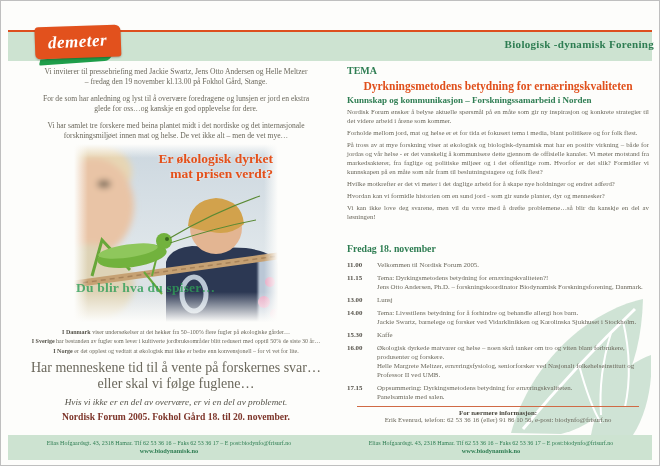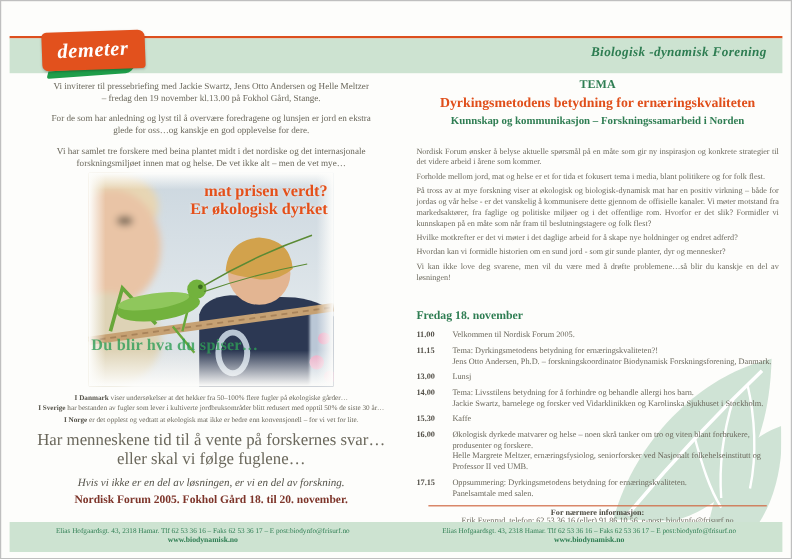--- a/index.html
+++ b/index.html
@@ -6,21 +6,21 @@
   html,body { background:#e8e8e8; }
   body { font-family:"Liberation Serif","DejaVu Serif",serif; }
   #sheet {
     position:relative; width:660px; height:466px; background:#fdfdfb;
     border:1px solid #bfbfbf; overflow:hidden; margin:0 auto;
   }
   
   .top-rule { position:absolute; top:29px; left:7px; right:7px; height:2px; background:#dd4f1e; }
   .head-band { position:absolute; top:31px; left:7px; right:7px; height:29px; background:#cde3d1; }
   .org-name {
-    position:absolute; top:37px; right:20px; font-style:italic; font-weight:bold;
+    position:absolute; top:37px; right:5px; font-weight:bold;
     font-size:11px; color:#2e7d52; letter-spacing:.3px;
   }
   .logo { position:absolute; left:34px; top:25px; width:86px; height:38px; transform:rotate(-2deg); }
   .logo-box {
     position:absolute; inset:0 0 6px 0; background:#e2511d; border-radius:4px 6px 3px 5px;
     display:flex; align-items:center; justify-content:center;
     box-shadow:0 1px 2px rgba(0,0,0,.25);
   }
   .logo-text { color:#fff; font-style:italic; font-weight:bold; font-size:17px; letter-spacing:.5px; transform:rotate(-1deg); }
   .logo-swoosh {
@@ -43,23 +43,23 @@
     position:absolute; bottom:26px; left:2px; color:#2f9e57; font-weight:bold;
     font-size:13.5px; opacity:.8; letter-spacing:.2px;
   }
   
   .facts { font-size:6px; line-height:1.55; margin-bottom:4px; }
   .facts b { color:#55534a; }
   .question-line { font-size:14px; margin-bottom:5px; }
   .quote-line { font-size:9.2px; font-style:italic; color:#55534a; margin-bottom:4px; }
   .event-line { font-size:9.6px; font-weight:bold; color:#7d352a; }
   
-  .kicker { text-align:center; font-size:10px; font-weight:bold; color:#2e7d52; margin-bottom:4px; }
+  .kicker { font-size:10px; font-weight:bold; color:#2e7d52; margin-bottom:4px; }
   .rp-title { text-align:center; font-size:11.5px; font-weight:bold; color:#e04f1b; margin-bottom:3px; }
-  .rp-subtitle { text-align:center; font-size:9px; font-weight:bold; color:#2e7d52; margin-bottom:17px; }
+  .rp-subtitle { font-size:9px; font-weight:bold; color:#2e7d52; margin-bottom:2px; }
   .rp-para { font-size:6.8px; line-height:1.33; text-align:justify; margin-bottom:3px; }
   .program-heading { font-size:9.8px; font-weight:bold; color:#2e7d52; margin:22px 0 7px 0; }
   .prog-row { display:flex; margin-bottom:4px; }
   .prog-time { width:30px; flex:0 0 30px; font-weight:bold; font-size:6.9px; color:#55524a; line-height:1.3; }
   .prog-desc { flex:1; font-size:6.9px; line-height:1.3; white-space:pre-line; }
   .contact-box { margin:3px 10px 0 10px; border-top:1px solid #d06a45; padding-top:2px; text-align:center; }
   .contact-heading { font-size:6.8px; font-weight:bold; color:#4a483f; }
   .contact-details { font-size:6.8px; color:#6b685c; }
   
   .leaf-deco { position:absolute; right:8px; bottom:30px; width:168px; height:140px; z-index:1; }
@@ -160,48 +160,48 @@
           <path d="M96,94 Q140,68 186,52" stroke="#5a8a34" stroke-width="1.3" fill="none"></path>
           <path d="M96,99 Q140,84 182,76" stroke="#5a8a34" stroke-width="1" fill="none"></path>
         </g>
 
         <rect x="0" y="0" width="204" height="14" fill="url(#fadeT)"></rect>
         <rect x="0" y="148" width="204" height="30" fill="url(#fadeB)"></rect>
         <rect x="0" y="0" width="14" height="178" fill="url(#fadeL)"></rect>
         <rect x="190" y="0" width="14" height="178" fill="url(#fadeR)"></rect>
       </svg>
       <div class="photo-q">
+        <div>Er økologisk dyrket</div>
         <div>mat prisen verdt?</div>
-        <div>Er økologisk dyrket</div>
       </div>
       <div class="photo-cap">Du blir hva du spiser…</div>
     </div>
 
     <div class="facts">
       <div><b>I Danmark</b><span> viser undersøkelser at det hekker fra 50–100% flere fugler på økologiske gårder…</span></div>
       <div><b>I Sverige</b><span> har bestanden av fugler som lever i kultiverte jordbruksområder blitt redusert med opptil 50% de siste 30 år…</span></div>
       <div><b>I Norge</b><span> er det opplest og vedtatt at økologisk mat ikke er bedre enn konvensjonell – for vi vet for lite.</span></div>
     </div>
     <div class="question-line">Har menneskene tid til å vente på forskernes svar…eller skal vi følge fuglene…</div>
-    <div class="quote-line">Hvis vi ikke er en del av løsningen, er vi en del av forskning.</div>
+    <div class="quote-line">Hvis vi ikke er en del av overvære, er vi en del av problemet.</div>
     <div class="event-line">Nordisk Forum 2005. Fokhol Gård 18. til 20. november.</div>
   </div>
 
   <svg class="leaf-deco" viewBox="0 0 168 140">
     <path d="M160,4 C106,16 48,66 28,138 L78,139 C130,126 158,78 160,4 Z" fill="#cfe3d5"></path>
     <path d="M168,60 C140,70 116,96 108,140 L150,140 C164,118 170,88 168,60 Z" fill="#cfe3d5"></path>
     <path d="M152,14 C112,52 70,98 40,134" stroke="#ffffff" stroke-width="3" fill="none"></path>
     <path d="M128,38 C120,64 116,92 118,120" stroke="#ffffff" stroke-width="2" fill="none"></path>
     <path d="M96,70 C102,92 108,112 118,128" stroke="#ffffff" stroke-width="2" fill="none"></path>
     <path d="M140,26 C146,52 148,84 142,112" stroke="#ffffff" stroke-width="2" fill="none"></path>
   </svg>
 
   <div class="page-right">
     <div class="kicker">TEMA</div>
-    <div class="rp-title">Dyrkingsmetodens betydning for ernæringskvaliteten</div>
+    <div class="rp-title">Dyrkningsmetodens betydning for ernæringskvaliteten</div>
     <div class="rp-subtitle">Kunnskap og kommunikasjon – Forskningssamarbeid i Norden</div>
 
     <p class="rp-para">Nordisk Forum ønsker å belyse aktuelle spørsmål på en måte som gir ny inspirasjon og konkrete strategier til det videre arbeid i årene som kommer.</p>
     <p class="rp-para">Forholde mellom jord, mat og helse er et for tida et fokusert tema i media, blant politikere og for folk flest.</p>
     <p class="rp-para">På tross av at mye forskning viser at økologisk og biologisk-dynamisk mat har en positiv virkning – både for jordas og vår helse - er det vanskelig å kommunisere dette gjennom de offisielle kanaler. Vi møter motstand fra markedsaktører, fra faglige og politiske miljøer og i det offentlige rom. Hvorfor er det slik? Formidler vi kunnskapen på en måte som når fram til beslutningstagere og folk flest?</p>
     <p class="rp-para">Hvilke motkrefter er det vi møter i det daglige arbeid for å skape nye holdninger og endret adferd?</p>
     <p class="rp-para">Hvordan kan vi formidle historien om en sund jord - som gir sunde planter, dyr og mennesker?</p>
     <p class="rp-para">Vi kan ikke love deg svarene, men vil du være med å drøfte problemene…så blir du kanskje en del av løsningen!</p>
 
     <div class="program-heading">Fredag 18. november</div>

